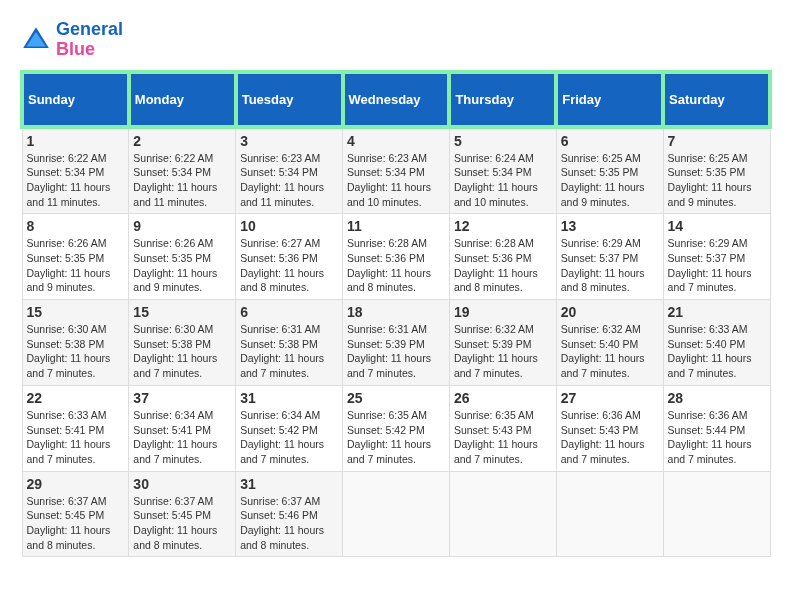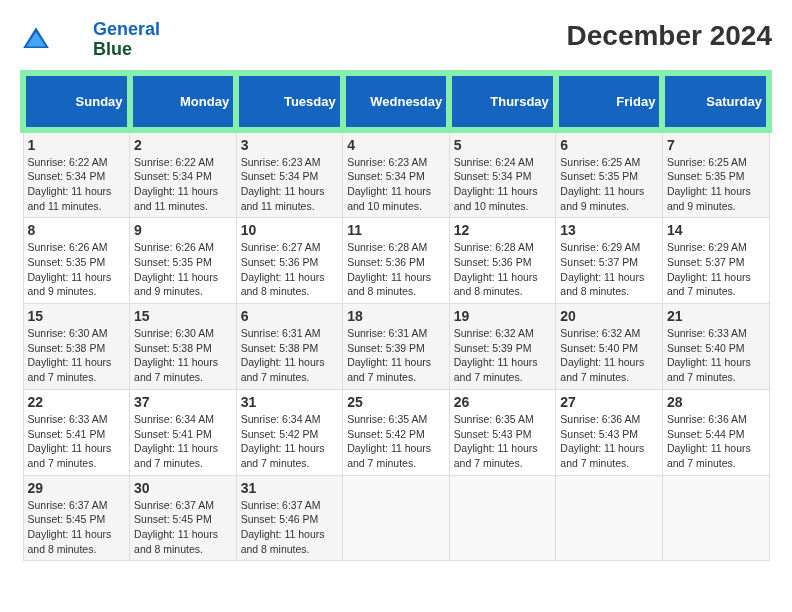--- a/index.html
+++ b/index.html
@@ -22,21 +22,20 @@
       gap: 4px;
     }
     .logo-text {
       font-size: 18px;
       font-weight: bold;
       color: #333;
       line-height: 1.1;
     }
     .logo-text span {
       color: #1565c0;
-      margin-left: 37px;
     }
     .logo-icon {
       width: 32px;
       height: 32px;
     }
     .title-block {
       text-align: right;
     }
     .month-year {
       font-size: 28px;
@@ -51,24 +50,24 @@
       width: 100%;
       border-collapse: collapse;
       font-size: 11px;
     }
     thead tr {
       background: #1565c0;
       color: #fff;
     }
     thead th {
       padding: 18px 4px;
-      text-align: right;
+      text-align: left;
       font-size: 13px;
       font-weight: bold;
-      border: 6px solid #86efac;
+      border: 4px solid #86efac;
     }
     tbody tr {
       border-bottom: 1px solid #ccc;
     }
     tbody tr:nth-child(odd) {
       background: #f5f5f5;
     }
     tbody tr:nth-child(even) {
       background: #fff;
     }
@@ -98,25 +97,24 @@
 </head>
 <body>
 
 <div class="header">
   <div class="logo">
     <svg class="logo-icon" viewBox="0 0 40 40">
       <polygon points="20,4 36,30 4,30" fill="#1565c0"></polygon>
       <polygon points="20,10 32,28 8,28" fill="#42a5f5"></polygon>
     </svg>
     <div class="logo-text">
-      <span style="color:#1565c0">General</span><br><span style="color:#14532d">Blue</span>
+      <span style="color:#1565c0">General</span><br><span style="color:#ec4899">Blue</span>
     </div>
   </div>
   <div class="title-block">
-    <div class="month-year">December 2024</div>
   </div>
 </div>
 
 <table>
   <thead>
     <tr>
     <th>Sunday</th>
         <th>Monday</th>
         <th>Tuesday</th>
         <th>Wednesday</th>

